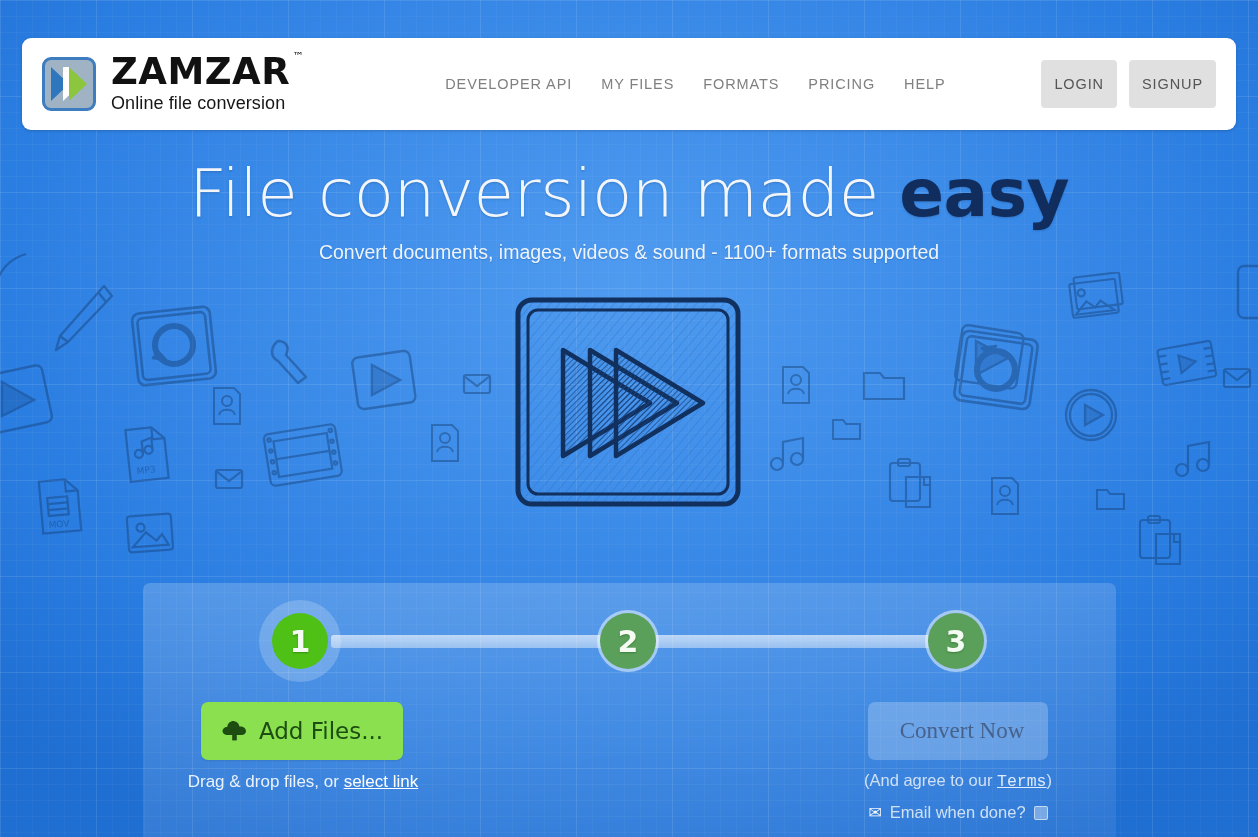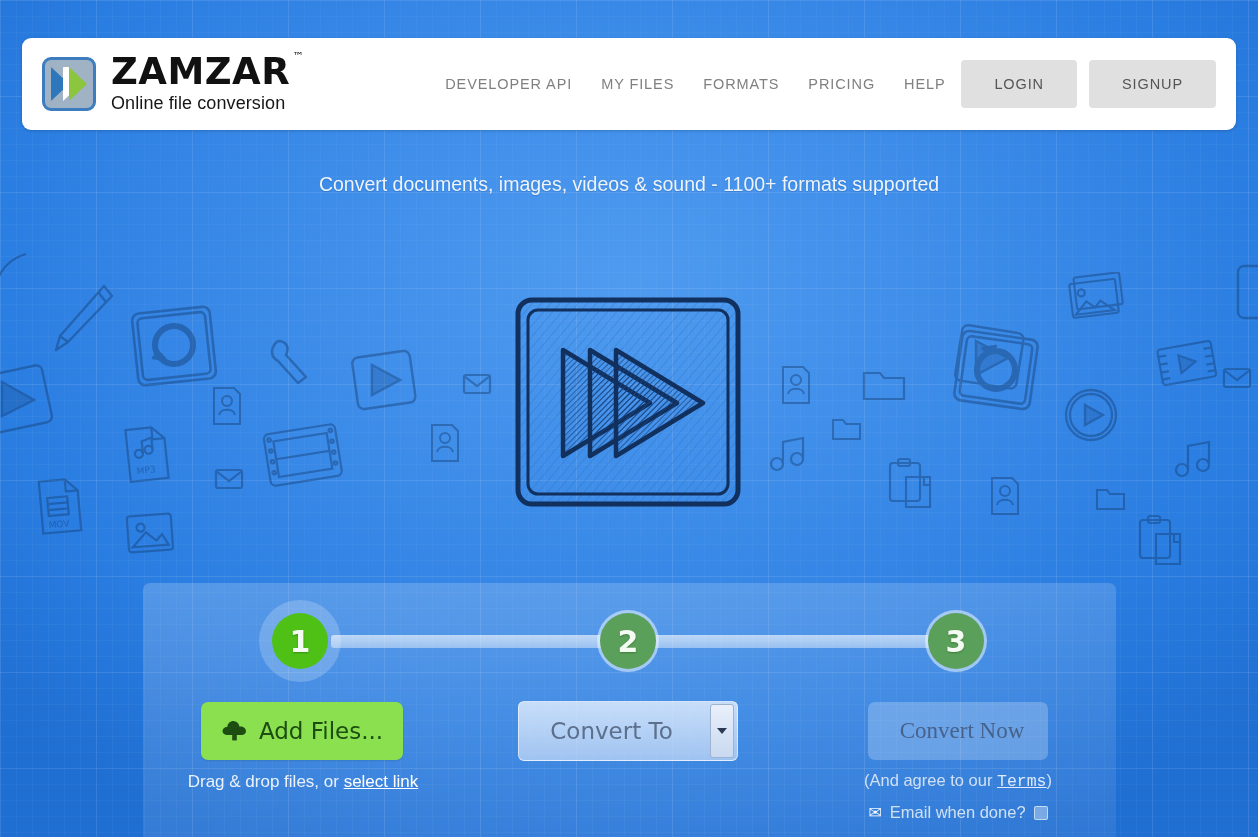--- a/index.html
+++ b/index.html
@@ -110,21 +110,21 @@
     margin-left:auto;
     margin-right:20px;
   }
   .auth-btn {
     background:#e0e0e0;
     border:none;
     border-radius:4px;
     color:#555555;
     font-size:14.5px;
     letter-spacing:0.9px;
-    padding:0 33px;
+    padding:0 13px;
     height:48px;
     cursor:pointer;
     font-family:"Liberation Sans", sans-serif;
   }
 
   
   #hero {
     position:absolute;
     left:0; top:160px;
     width:100%;
@@ -597,20 +597,21 @@
       <a class="nav-link">HELP</a>
     </nav>
 
     <div id="auth-buttons">
       <button class="auth-btn">LOGIN</button>
       <button class="auth-btn">SIGNUP</button>
     </div>
   </div>
 
   <div id="hero">
+    <h1 id="headline"><span>File conversion made </span><span id="headline-accent">easy</span></h1>
     <div id="subheadline">Convert documents, images, videos &amp; sound - 1100+ formats supported</div>
   </div>
 
   <div id="hero-illustration">
     <svg width="242" height="230" viewBox="0 0 242 230">
       <defs>
         <pattern id="hatch" width="7" height="7" patternTransform="rotate(40)" patternUnits="userSpaceOnUse">
           <line x1="0" y1="0" x2="0" y2="7" stroke="#2f6fbb" stroke-width="1.3" stroke-opacity="0.55"></line>
         </pattern>
         <pattern id="hatch2" width="4" height="4" patternTransform="rotate(45)" patternUnits="userSpaceOnUse">
@@ -645,26 +646,20 @@
       <span>
         <svg width="27" height="22" viewBox="0 0 27 22">
           <path d="M7 16 C2.6 16 0.5 13 2 10.2 C3.1 8.2 5.4 7.8 6.3 8 C6.6 4 10 1.6 13.4 2.2 C16.6 2.8 18.3 5.4 18.4 7.6 C22 7.2 25 9.4 25 12.2 C25 14.6 23 16 20.6 16 Z" fill="#1d4d10"></path>
           <path d="M13.5 9 L19 15.5 L8 15.5 Z" fill="#1d4d10"></path>
           <rect x="11.2" y="14" width="4.6" height="7.4" fill="#1d4d10"></rect>
         </svg>
       </span>
       <span id="add-files-label">Add Files...</span>
     </button>
 
-    <div id="convert-to-select">
-      <span id="convert-to-label">Convert To</span>
-      <span id="convert-to-arrow-btn">
-        <span class="caret"></span>
-      </span>
-    </div>
 
     <button id="convert-now-btn">Convert Now</button>
 
     <div id="drag-caption"><span>Drag &amp; drop files, or </span><a id="select-link">select link</a></div>
 
     <div id="terms-caption"><span>(And agree to our </span><a id="terms-link">Terms</a><span>)</span></div>
 
     <div id="email-row">
       <span id="email-icon">✉</span>
       <span>Email when done?</span>

